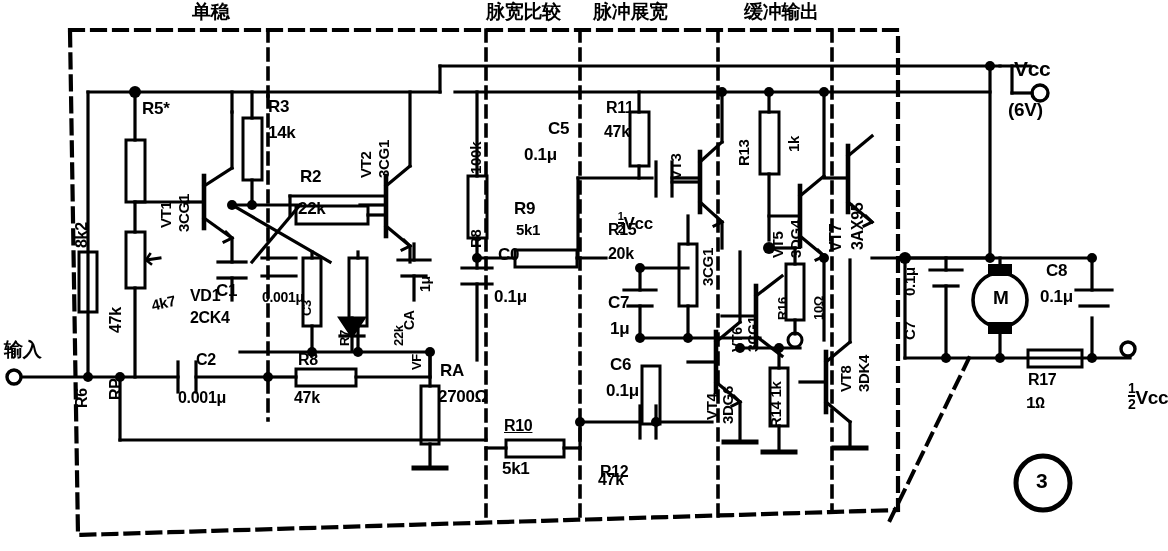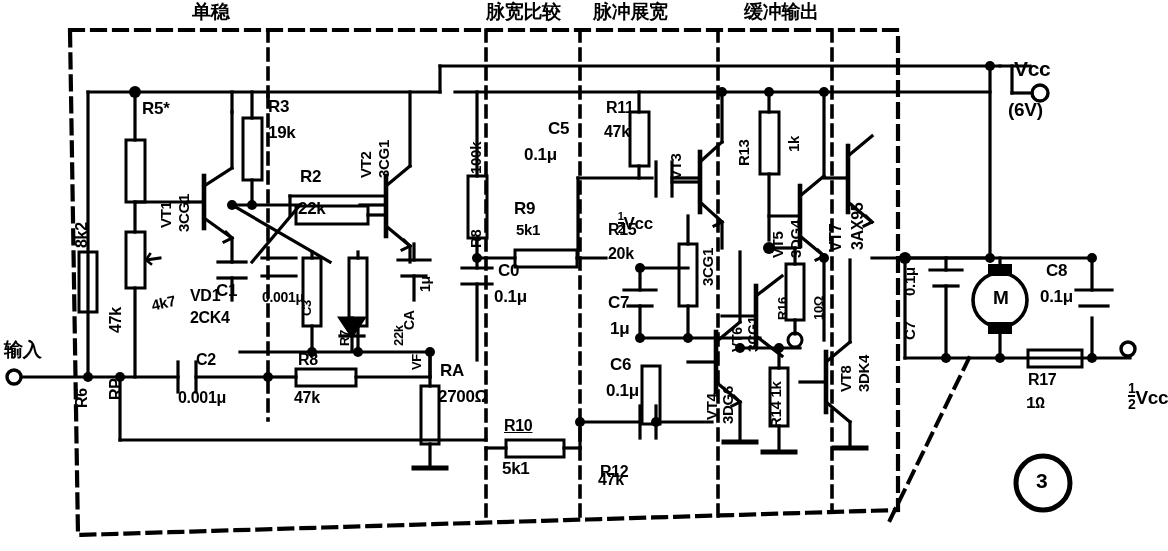--- a/index.html
+++ b/index.html
@@ -324,21 +324,21 @@
   <div class="lbl f16 rot" style="left:108px;top:333px;transform:rotate(-90deg);">47k</div>
 
   <div class="lbl f17" style="left:142px;top:100px;">R5*</div>
 
   <div class="lbl f15 rot" style="left:158px;top:228px;transform:rotate(-90deg);">VT1</div>
   <div class="lbl f15 rot" style="left:176px;top:232px;transform:rotate(-90deg);">3CG1</div>
 
   <div class="lbl f15 rot" style="left:150px;top:298px;transform:rotate(-12deg);">4k7</div>
 
   <div class="lbl f17" style="left:268px;top:98px;">R3</div>
-  <div class="lbl f17" style="left:268px;top:124px;">19k</div>
+  <div class="lbl f17" style="left:268px;top:124px;">14k</div>
 
   <div class="lbl f17" style="left:300px;top:168px;">R2</div>
   <div class="lbl f17" style="left:298px;top:200px;">22k</div>
 
   <div class="lbl f17" style="left:216px;top:282px;">C1</div>
 
   <div class="lbl f13 rot" style="left:300px;top:316px;transform:rotate(-90deg);">C3</div>
   <div class="lbl f14" style="left:262px;top:290px;">0.001μ</div>
 
   <div class="lbl f16" style="left:190px;top:288px;">VD1</div>
@@ -367,21 +367,21 @@
 
   <div class="lbl f15 rot" style="left:468px;top:248px;transform:rotate(-90deg);">R8</div>
   <div class="lbl f15 rot" style="left:468px;top:174px;transform:rotate(-90deg);">100k</div>
 
   <div class="lbl f17" style="left:548px;top:120px;">C5</div>
   <div class="lbl f17" style="left:524px;top:146px;">0.1μ</div>
 
   <div class="lbl f17" style="left:514px;top:200px;">R9</div>
   <div class="lbl f15" style="left:516px;top:222px;">5k1</div>
 
-  <div class="lbl f17" style="left:498px;top:262px;">C0</div>
+  <div class="lbl f17" style="left:498px;top:246px;">C0</div>
   <div class="lbl f17" style="left:494px;top:288px;">0.1μ</div>
 
   <div class="lbl f16" style="left:504px;top:418px;text-decoration:underline;">R10</div>
   <div class="lbl f17" style="left:502px;top:460px;">5k1</div>
 
   <div class="lbl f16" style="left:606px;top:100px;text-align:center;">R11</div>
   <div class="lbl f16" style="left:604px;top:124px;">47k</div>
 
   <div class="lbl f16" style="left:600px;top:448px;margin-top:16px;">R12</div>
   <div class="lbl f16" style="left:598px;top:472px;">47k</div>

